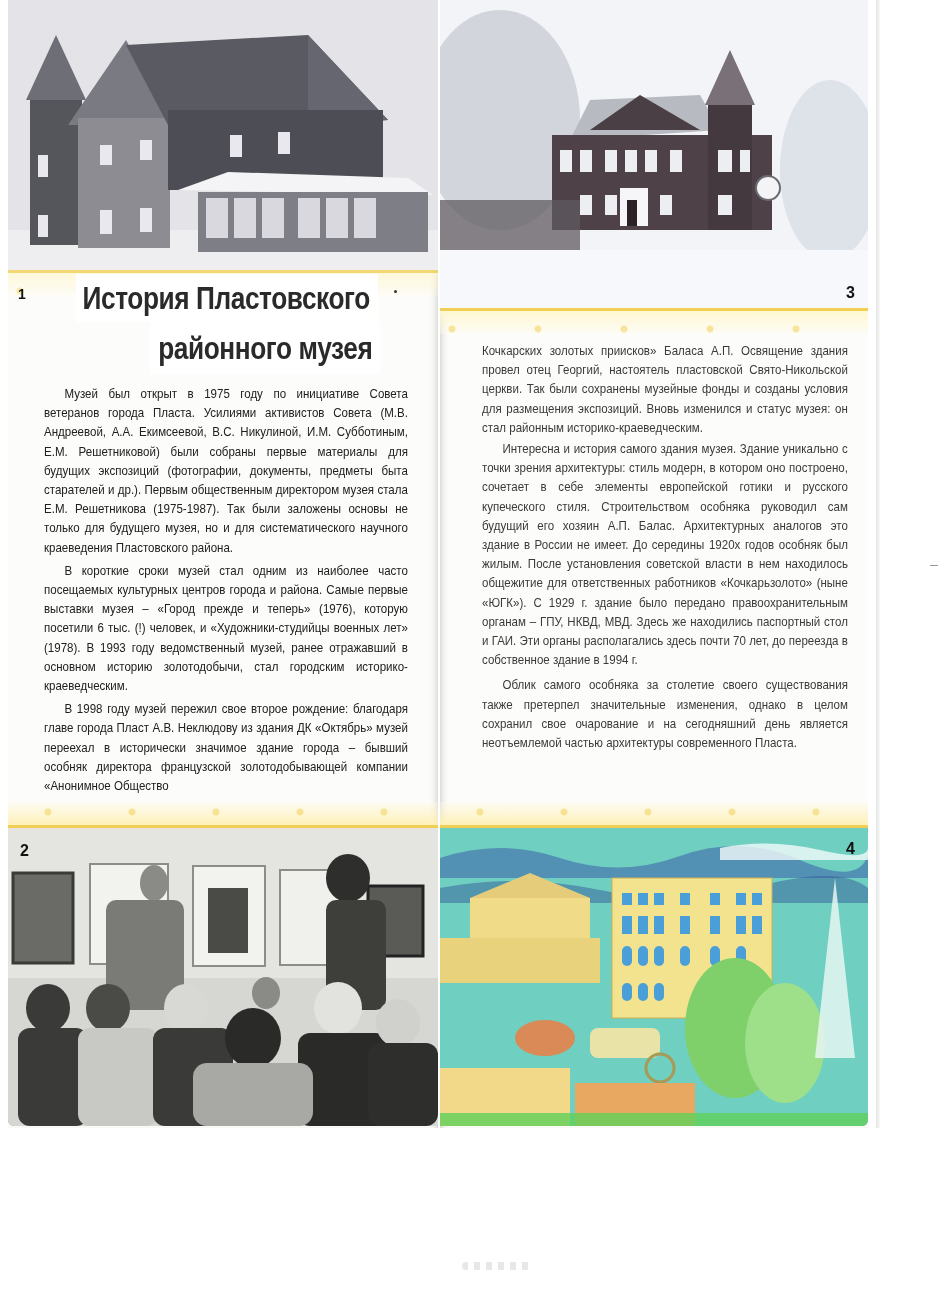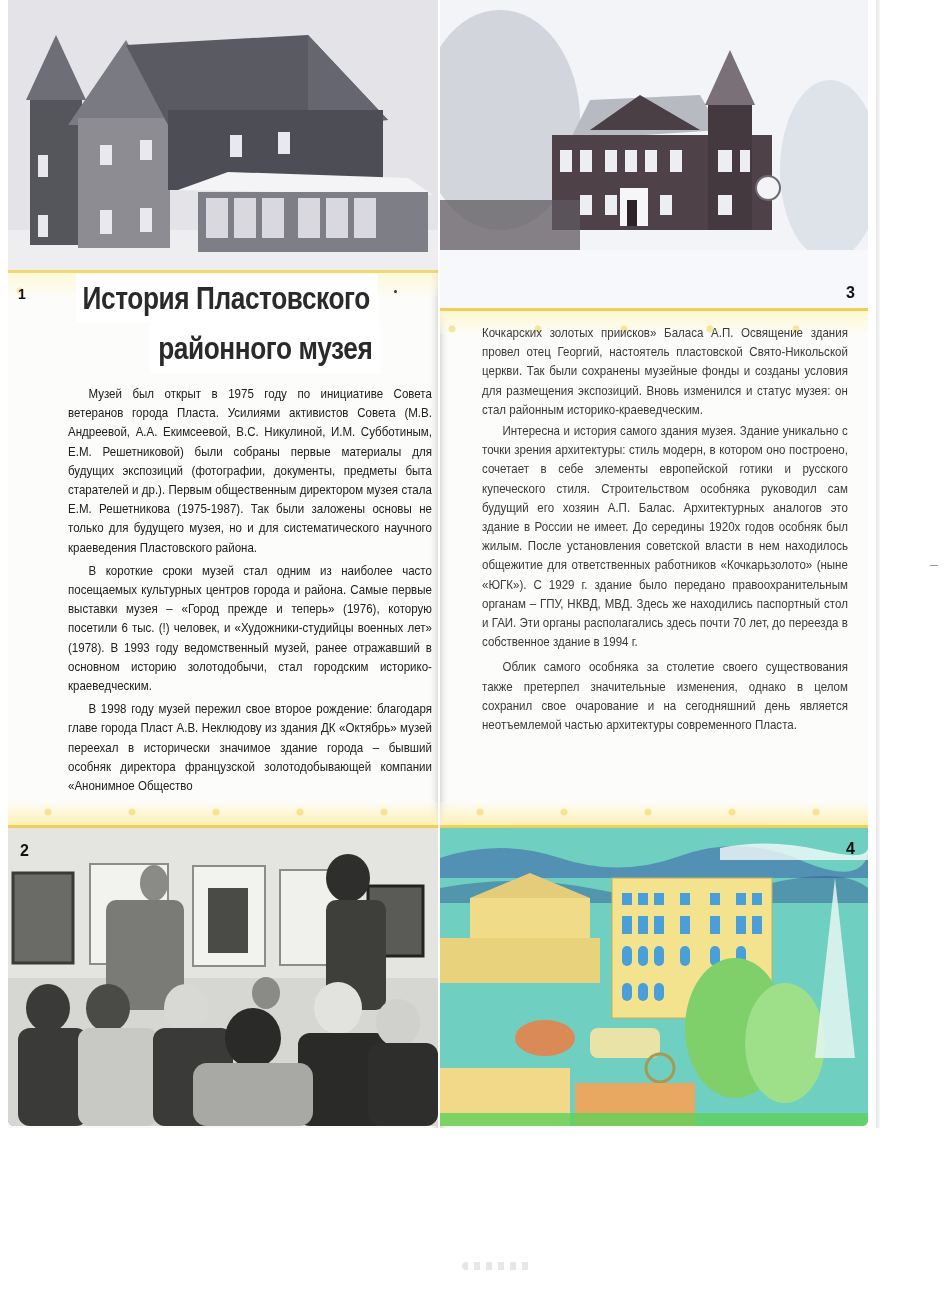--- a/index.html
+++ b/index.html
@@ -43,23 +43,23 @@
 
   
   .title-box { position: absolute; background: #ffffff; font-family: "Liberation Sans", sans-serif; font-weight: bold; color: #2a2a2a; letter-spacing: -0.5px; transform: scaleX(0.82); transform-origin: left top; }
   .title-1 { left: 68px; top: 274px; padding: 2px 10px 2px 8px; font-size: 32px; line-height: 44px; white-space: nowrap; }
   .title-2 { left: 142px; top: 322px; padding: 2px 10px; font-size: 32px; line-height: 48px; white-space: nowrap; }
   .title-dot { position: absolute; left: 386px; top: 290px; width: 3px; height: 3px; background: #333; border-radius: 50%; }
 
   
   .col { position: absolute; font-family: "Liberation Sans", sans-serif; font-size: 12.4px; line-height: 19.2px; text-align: justify; color: #202020; }
   .col p { text-indent: 22px; margin-bottom: 0; transform: scaleX(0.93); transform-origin: left top; width: 107.5%; }
-  .col-left { left: 36px; top: 385px; width: 364px; margin-left: 24px; }
+  .col-left { left: 36px; top: 385px; width: 364px; }
   .col-left p.spaced { margin-top: 4px; }
-  .col-right { left: 474px; top: 324px; width: 366px; color: #3a3a3a; }
+  .col-right { left: 474px; top: 342px; width: 366px; color: #3a3a3a; }
   .col-right p.first { text-indent: 0; }
   .col-right p.spaced { margin-top: 2px; }
   .col-right p.spaced2 { margin-top: 6px; }
 
   .scan-mark { position: absolute; left: 462px; top: 1262px; width: 70px; height: 8px; opacity: .35;
     background: repeating-linear-gradient(90deg,#bbb 0 6px,transparent 6px 12px); border-radius: 4px; }
   .tick { position: absolute; left: 930px; top: 565px; width: 8px; height: 1px; background: #999; }
 </style>
 </head>
 <body>

